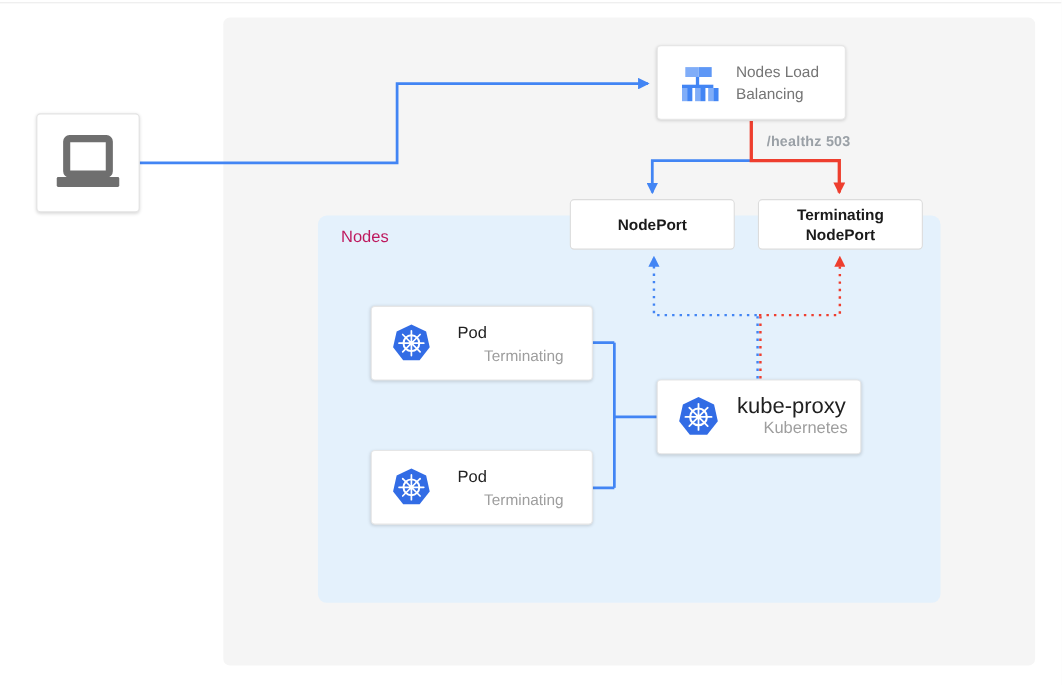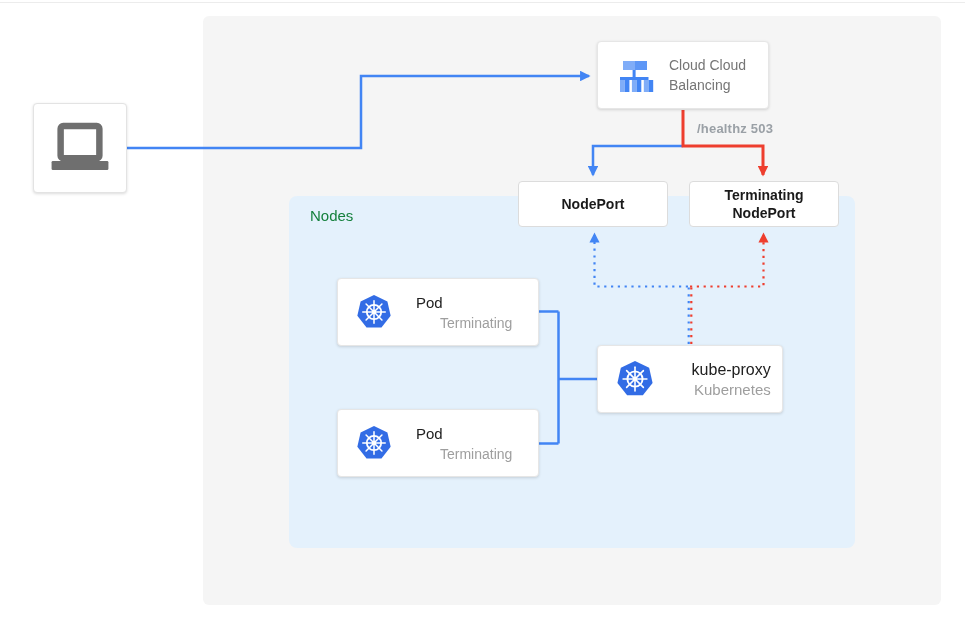--- a/index.html
+++ b/index.html
@@ -15,39 +15,39 @@
   }
   *{box-sizing:border-box;margin:0;padding:0}
   html,body{width:965px;height:623px;background:#ffffff;overflow:hidden;
     font-family:"Liberation Sans","DejaVu Sans",sans-serif;}
   .stage{position:relative;width:965px;height:623px;background:#fff;}
   .top-hairline{position:absolute;left:0;top:2px;width:965px;height:1px;background:#ececec;}
   .panel{position:absolute;left:203px;top:16px;width:738px;height:589px;
     background:var(--panel-bg);border-radius:6px;}
   .nodes{position:absolute;left:289px;top:196px;width:566px;height:352px;
     background:var(--nodes-bg);border-radius:8px;}
-  .nodes-label{position:absolute;left:310px;top:207px;font-size:15px;color:#15803d;text-align:center;}
+  .nodes-label{position:absolute;left:310px;top:207px;font-size:15px;color:#be185d;text-align:center;}
   .card{position:absolute;background:#fff;border-radius:4px;
     border:1px solid #e6e6e6;box-shadow:0 1px 3px rgba(0,0,0,.14);}
   .card.flex{display:flex;align-items:center;}
   .client-box{left:33px;top:103px;width:94px;height:90px;
     display:flex;align-items:center;justify-content:center;border-color:#e3e3e3;}
   .clb-box{left:597px;top:41px;width:172px;height:68px;padding-left:16px;gap:15px;}
   .clb-text{font-size:14px;line-height:20px;color:var(--gray-text);}
   .port-box{width:150px;height:46px;border:1px solid #dcdcdc;box-shadow:none;
     display:flex;flex-direction:column;align-items:center;justify-content:center;
     font-weight:bold;font-size:14px;color:#1a1a1a;text-align:center;line-height:18px;}
   .nodeport-box{left:518px;top:181px;}
   .hc-box{left:689px;top:181px;}
   .pod-box{width:202px;height:68px;padding-left:18px;gap:24px;}
   .pod1{left:337px;top:278px;}
   .pod2{left:337px;top:409px;}
   .kp-box{left:597px;top:345px;width:186px;height:68px;padding-left:18px;gap:16px;}
   .box-title{font-size:15px;color:var(--dark-text);line-height:21px;}
-  .kp-box .box-title{font-size:16px;text-align:right;}
+  .kp-box .box-title{font-size:20px;}
   .box-sub{font-size:14px;color:#9e9e9e;line-height:20px;margin-left:24px;}
   .kp-box .box-sub{font-size:15px;text-align:right;}
   .healthz{position:absolute;left:697px;top:121px;font-size:13px;font-weight:bold;
     color:var(--muted-text);letter-spacing:.2px;text-align:center;}
   svg.wires{position:absolute;left:0;top:0;pointer-events:none;}
   .wire{fill:none;}
   .wire.blue{stroke:var(--blue);stroke-width:2.5px;}
   .wire.red{stroke:var(--red);stroke-width:3px;}
   .wire.dotted{stroke-width:2.2px;stroke-dasharray:2.2 4.6;}
   .wire.dotted.blue{stroke-width:2.2px;}
@@ -113,21 +113,21 @@
       <rect x="18.6" y="15" width="3" height="8" fill="#4285f4"></rect>
       <rect x="6" y="22" width="28.5" height="3" fill="#4285f4"></rect>
       <rect x="6" y="25" width="4.7" height="12" fill="#80adf8"></rect>
       <rect x="10.7" y="25" width="4.7" height="12" fill="#4285f4"></rect>
       <rect x="17.9" y="25" width="4.7" height="12" fill="#80adf8"></rect>
       <rect x="22.6" y="25" width="4.7" height="12" fill="#4285f4"></rect>
       <rect x="29.8" y="25" width="4.7" height="12" fill="#80adf8"></rect>
       <rect x="34.5" y="25" width="4.7" height="12" fill="#4285f4"></rect>
     </svg>
     <div class="clb-text">
-      <div>Cloud Cloud</div>
+      <div>Nodes Load</div>
       <div>Balancing</div>
     </div>
   </div>
 
   <div class="healthz">/healthz 503</div>
 
   <div class="card port-box nodeport-box">
     <div>NodePort</div>
   </div>
 

